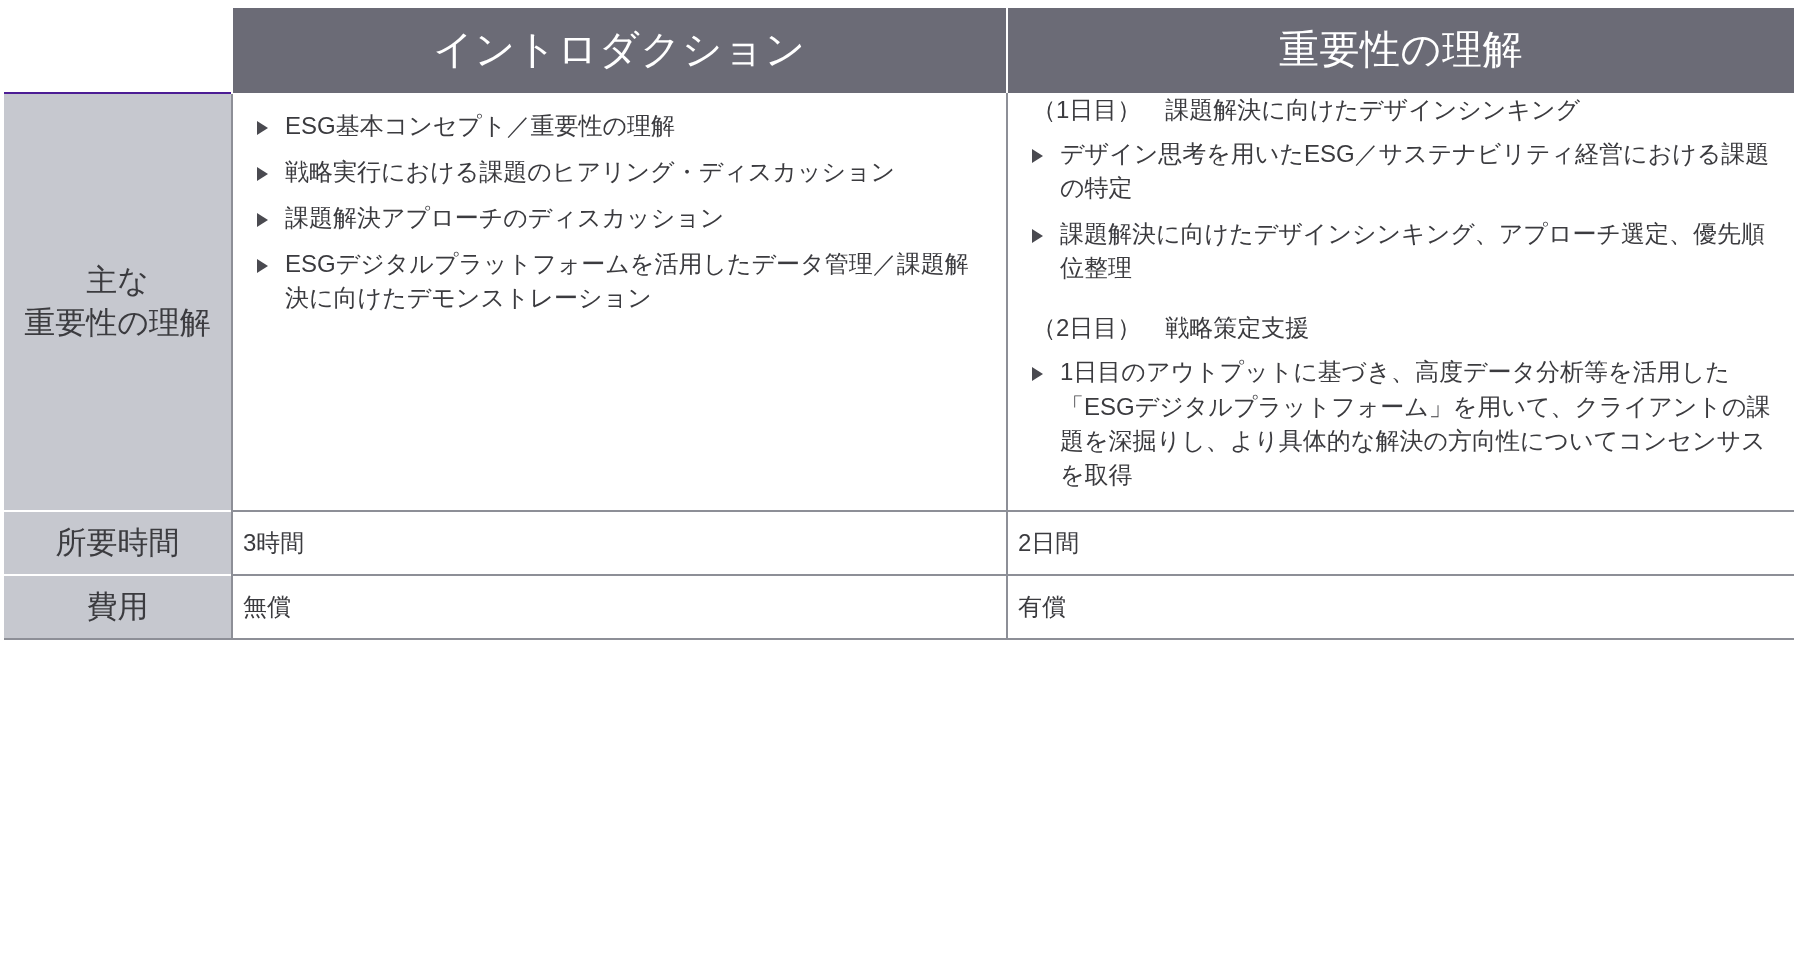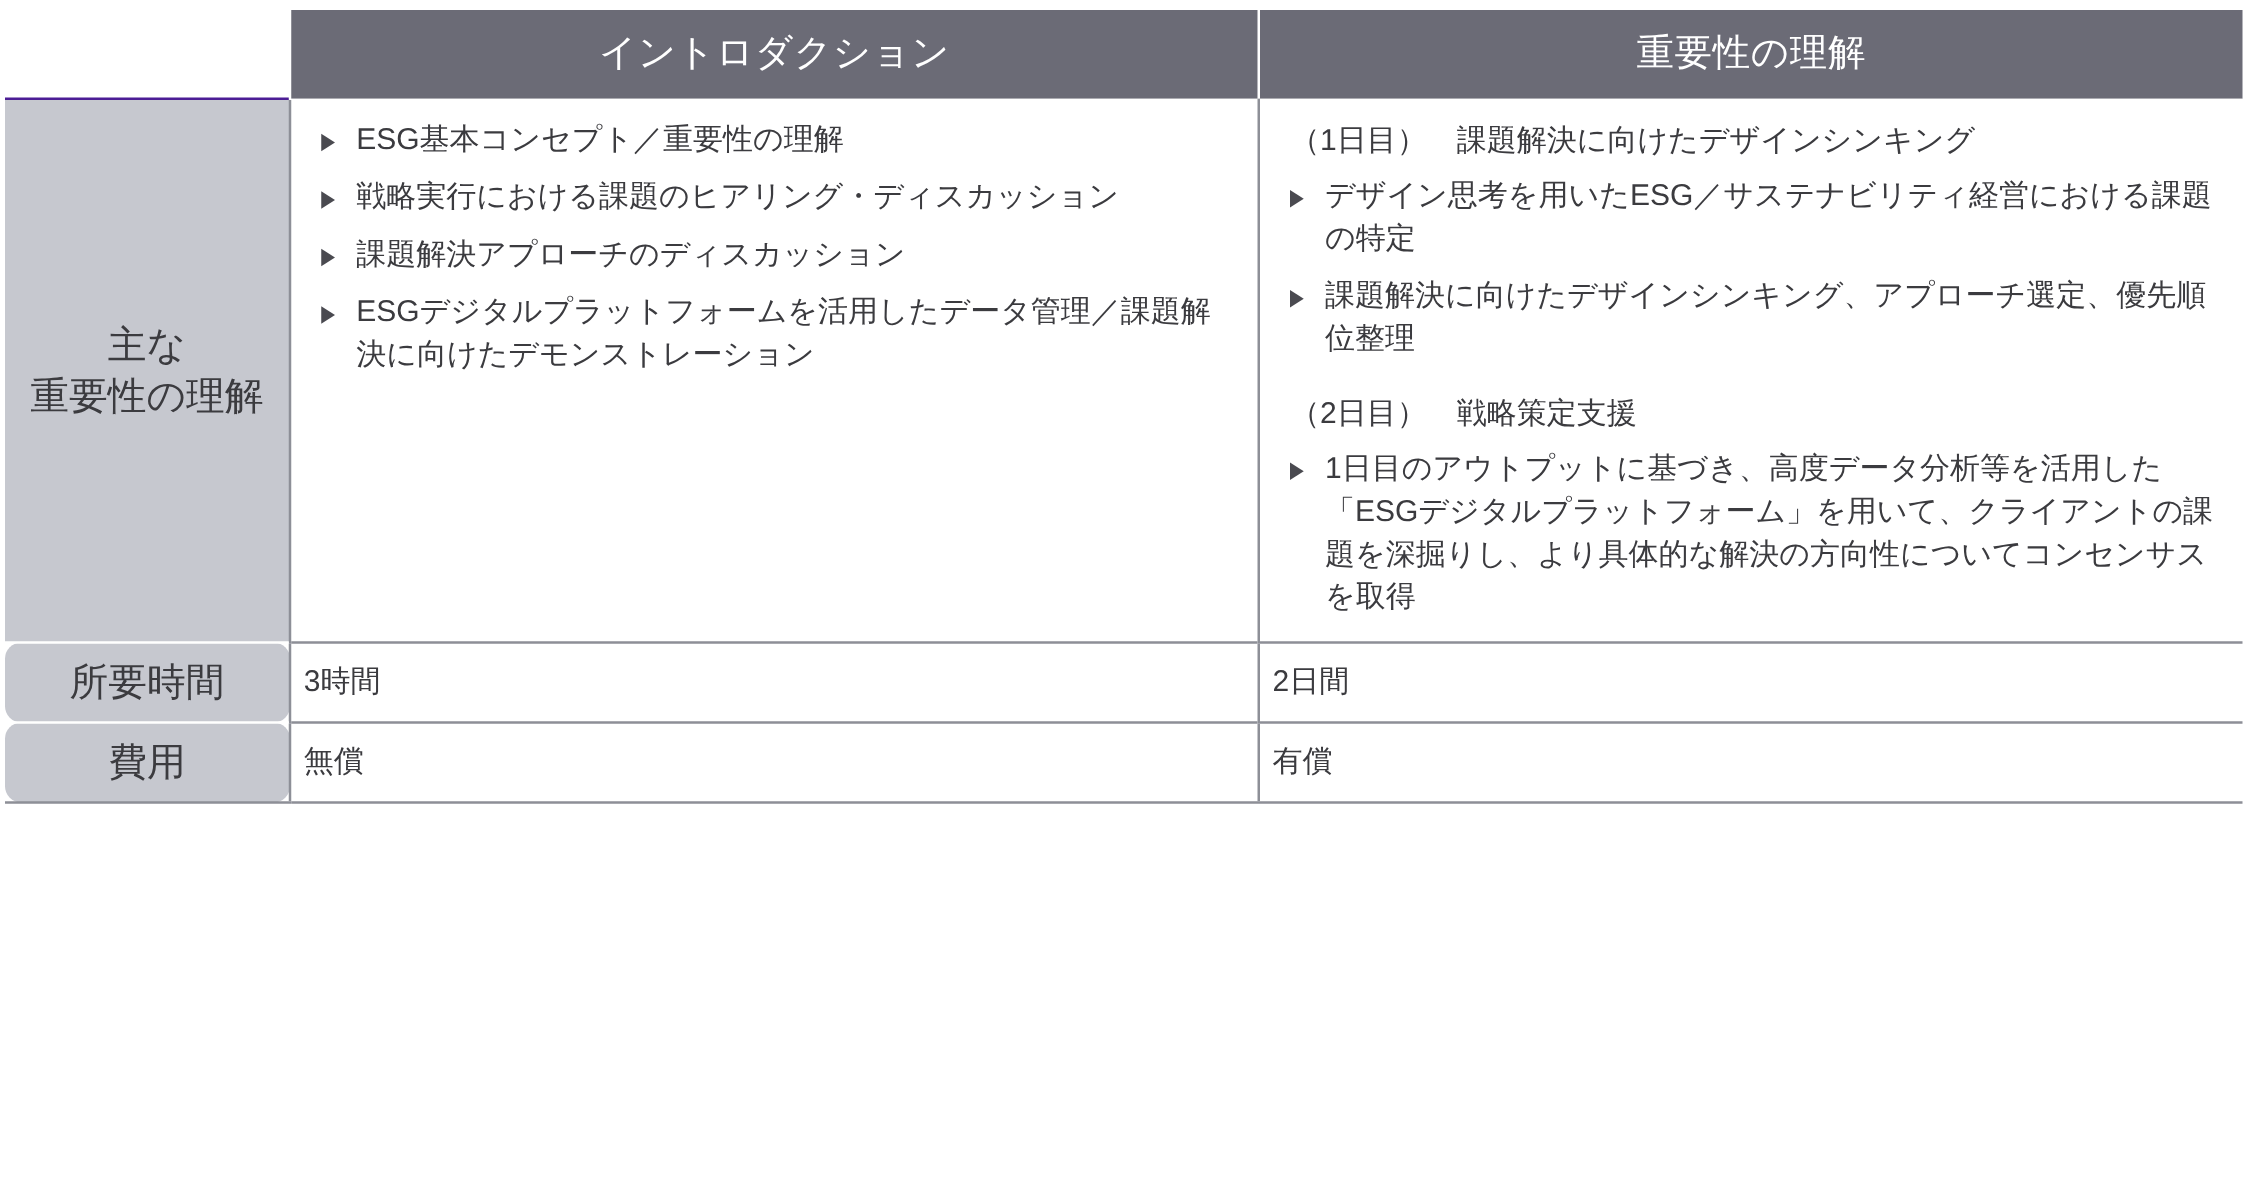--- a/index.html
+++ b/index.html
@@ -34,21 +34,21 @@
   col.c-deep  { width: 787px; }
 
   
   .hdr-blank {
     background: #ffffff;
     border: none;
   }
   .hdr-cell {
     background: #6b6b76;
     color: #ffffff;
-    font-size: 30px;
+    font-size: 40px;
     font-weight: 400;
     text-align: center;
     padding: 14px 10px 16px 10px;
     border-left: 2px solid #ffffff;
     letter-spacing: 0.5px;
   }
   .hdr-cell:first-of-type { border-left: none; }
 
   
   .row-label {
@@ -115,24 +115,23 @@
 
   .gap { height: 26px; }
 
   
   .bottom-rule td {
     border-bottom: 2px solid #8d8f97;
   }
 
   .label-sep {
     border-top: 2px solid #ffffff;
-    border-radius: 13px;
-  }
-
-  .deep-cell { padding-top: 17px; }
+  }
+
+  .deep-cell { padding-top: 0; }
 </style>
 </head>
 <body>
 
 <div class="sheet">
 
   <table class="program-table">
     <colgroup>
       <col class="c-label">
       <col class="c-intro">

